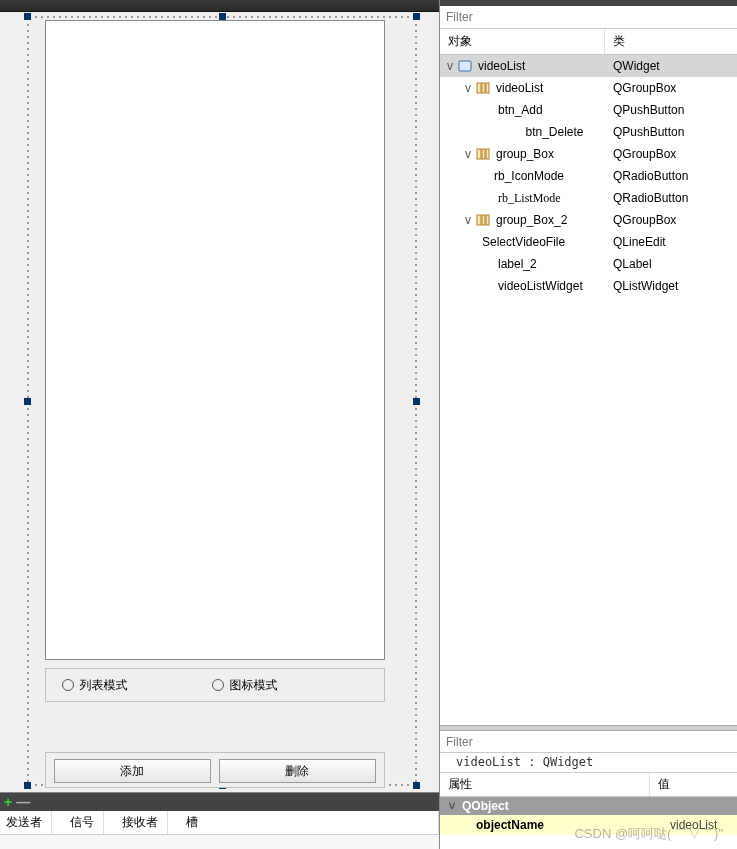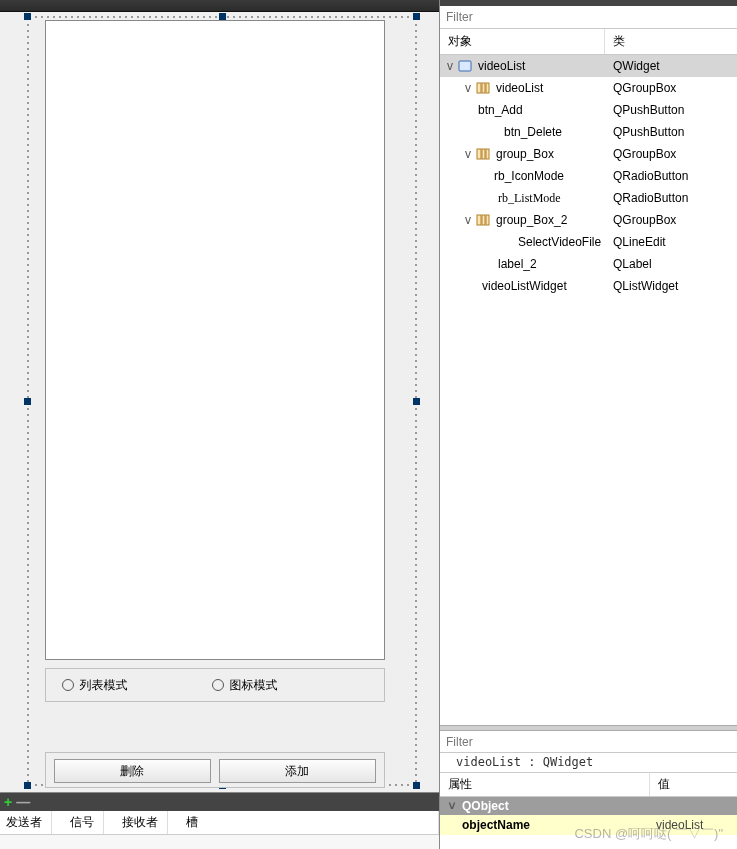--- a/index.html
+++ b/index.html
@@ -61,21 +61,21 @@
 .icon.layout svg rect{fill:#ffe7b3;stroke:#b07f2a;}
 
 .splitter { height:6px; background:#d0d0d0; border-top:1px solid #aaa; border-bottom:1px solid #aaa; cursor:row-resize; }
 
 .prop-head { height:20px; font-family:monospace; padding:2px 16px; border-bottom:1px solid #ccc; color:#333; }
 .prop-cols { display:flex; border-bottom:1px solid #ccc; }
 .prop-cols div { padding:3px 8px; }
 .prop-cols .p1 { width:210px; border-right:1px solid #e0e0e0; }
 .prop-group { background:#9d9d9d; color:#fff; padding:2px 6px; font-weight:bold; display:flex; align-items:center; gap:4px; }
 .prop-row { display:flex; background:#ffffcc; }
-.prop-row .p1 { width:210px; padding:3px 6px 3px 22px; font-weight:bold; }
+.prop-row .p1 { width:210px; padding:3px 6px 3px 22px; font-weight:bold;margin-left:14px; }
 .prop-row .p2 { flex:1; padding:3px 6px; color:#444; position:relative; }
 
 .watermark { position:absolute; right:14px; bottom:6px; color:rgba(120,120,120,0.55); font-size:13px; pointer-events:none; }
 </style>
 </head>
 <body>
 
 <div class="root">
 
   <div class="left">
@@ -103,22 +103,22 @@
               <span>列表模式</span>
             </label>
             <label class="radio">
               <span class="c"></span>
               <span>图标模式</span>
             </label>
           </div>
 
 
           <div class="btn-gb">
+            <button>添加</button>
             <button>删除</button>
-            <button>添加</button>
           </div>
         </div>
       </div>
     </div>
 
     <div class="sig-dock">
       <div class="sig-tools">
         <span class="plus">+</span>
         <span class="minus">—</span>
       </div>
@@ -156,28 +156,28 @@
             <span class="icon layout"><svg width="14" height="14">
                 <rect x="1" y="2" width="4" height="10"></rect>
                 <rect x="6" y="2" width="3" height="10"></rect>
                 <rect x="10" y="2" width="3" height="10"></rect>
               </svg></span>
             <span style="margin-left: 4px;">videoList</span>
           </div>
           <div class="c2">QGroupBox</div>
         </div>
         <div class="row">
-          <div class="c1" style="padding-left: 20px;">
+          <div class="c1" style="padding-left: 40px;">
             <span class="exp"></span>
             <span style="margin-left: 4px;">btn_Add</span>
           </div>
           <div class="c2">QPushButton</div>
         </div>
         <div class="row">
-          <div class="c1" style="padding-left: 46px;">
+          <div class="c1" style="padding-left: 46px; justify-content: center;">
             <span class="exp"></span>
             <span style="margin-left: 4px;">btn_Delete</span>
           </div>
           <div class="c2">QPushButton</div>
         </div>
         <div class="row">
           <div class="c1" style="padding-left: 22px;">
             <span class="exp">v</span>
             <span class="icon layout"><svg width="14" height="14">
                 <rect x="1" y="2" width="4" height="10"></rect>
@@ -208,35 +208,35 @@
             <span class="icon layout"><svg width="14" height="14">
                 <rect x="1" y="2" width="4" height="10"></rect>
                 <rect x="6" y="2" width="3" height="10"></rect>
                 <rect x="10" y="2" width="3" height="10"></rect>
               </svg></span>
             <span style="margin-left: 4px;">group_Box_2</span>
           </div>
           <div class="c2">QGroupBox</div>
         </div>
         <div class="row">
-          <div class="c1" style="padding-left: 60px;">
+          <div class="c1" style="padding-left: 24px;">
             <span class="exp"></span>
             <span style="margin-left: 4px;">SelectVideoFile</span>
           </div>
           <div class="c2">QLineEdit</div>
         </div>
         <div class="row">
           <div class="c1" style="padding-left: 40px;">
             <span class="exp"></span>
             <span style="margin-left: 4px;">label_2</span>
           </div>
           <div class="c2">QLabel</div>
         </div>
         <div class="row">
-          <div class="c1" style="padding-left: 24px;">
+          <div class="c1" style="padding-left: 40px;">
             <span class="exp"></span>
             <span style="margin-left: 4px;">videoListWidget</span>
           </div>
           <div class="c2">QListWidget</div>
         </div>
       </div>
 
     <div class="splitter"></div>
 
     <div class="filter">

